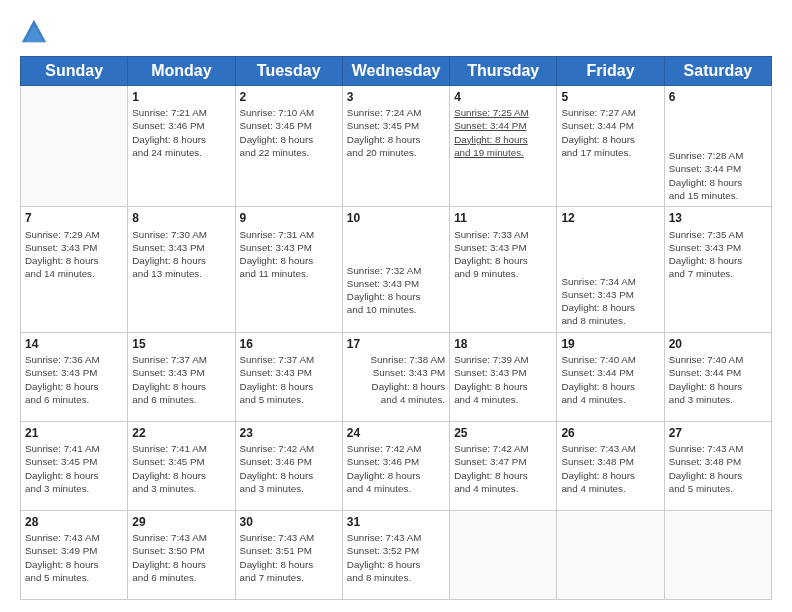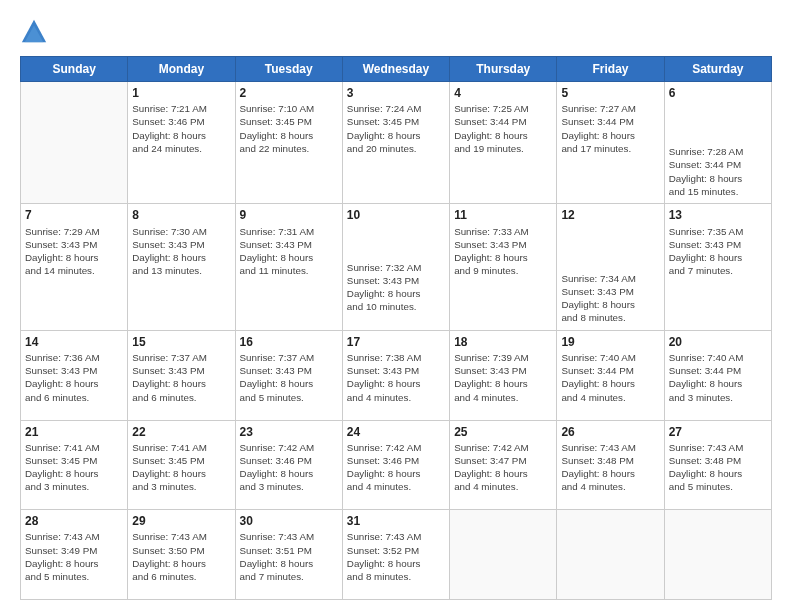--- a/index.html
+++ b/index.html
@@ -56,21 +56,21 @@
       flex: 1;
       border: 1px solid #ccc;
       border-collapse: collapse;
       width: 100%;
       table-layout: fixed;
       font-size: 10.5px;
     }
     .calendar thead tr th {
       background-color: #3070c0;
       color: #fff;
-      font-size: 12px;
+      font-size: 16px;
       font-weight: bold;
       text-align: center;
       padding: 5px 2px;
       border: 1px solid #2a5ea0;
     }
     .calendar tbody tr td {
       border: 1px solid #ccc;
       vertical-align: top;
       padding: 3px 4px;
       height: 88px;
@@ -146,21 +146,21 @@
           </td>
           <td>
             <div class="day-number">3</div>
             <div class="cell-info" style="white-space: pre-line;">Sunrise: 7:24 AM
 Sunset: 3:45 PM
 Daylight: 8 hours
 and 20 minutes.</div>
           </td>
           <td>
             <div class="day-number">4</div>
-            <div class="cell-info" style="white-space: pre-line;">Sunrise: 7:25 AM
+            <div class="cell-info" style="white-space: pre-line; text-decoration: underline;">Sunrise: 7:25 AM
 Sunset: 3:44 PM
 Daylight: 8 hours
 and 19 minutes.</div>
           </td>
           <td>
             <div class="day-number">5</div>
             <div class="cell-info" style="white-space: pre-line;">Sunrise: 7:27 AM
 Sunset: 3:44 PM
 Daylight: 8 hours
 and 17 minutes.</div>
@@ -241,21 +241,21 @@
           </td>
           <td>
             <div class="day-number">16</div>
             <div class="cell-info" style="white-space: pre-line;">Sunrise: 7:37 AM
 Sunset: 3:43 PM
 Daylight: 8 hours
 and 5 minutes.</div>
           </td>
           <td>
             <div class="day-number">17</div>
-            <div class="cell-info" style="white-space: pre-line;">Sunrise: 7:38 AM
+            <div class="cell-info" style="white-space: pre-line; text-align: right;">Sunrise: 7:38 AM
 Sunset: 3:43 PM
 Daylight: 8 hours
 and 4 minutes.</div>
           </td>
           <td>
             <div class="day-number">18</div>
             <div class="cell-info" style="white-space: pre-line;">Sunrise: 7:39 AM
 Sunset: 3:43 PM
 Daylight: 8 hours
 and 4 minutes.</div>

